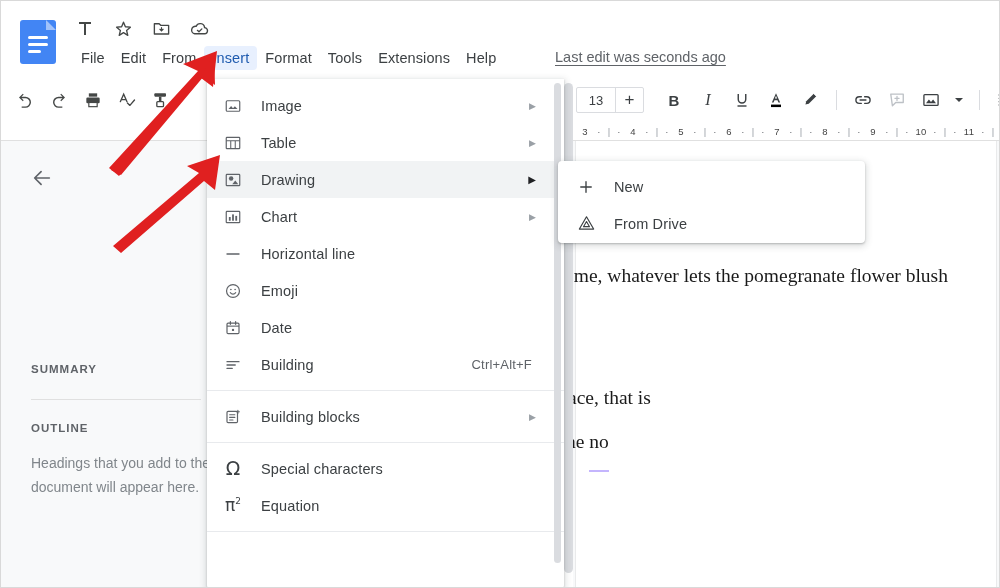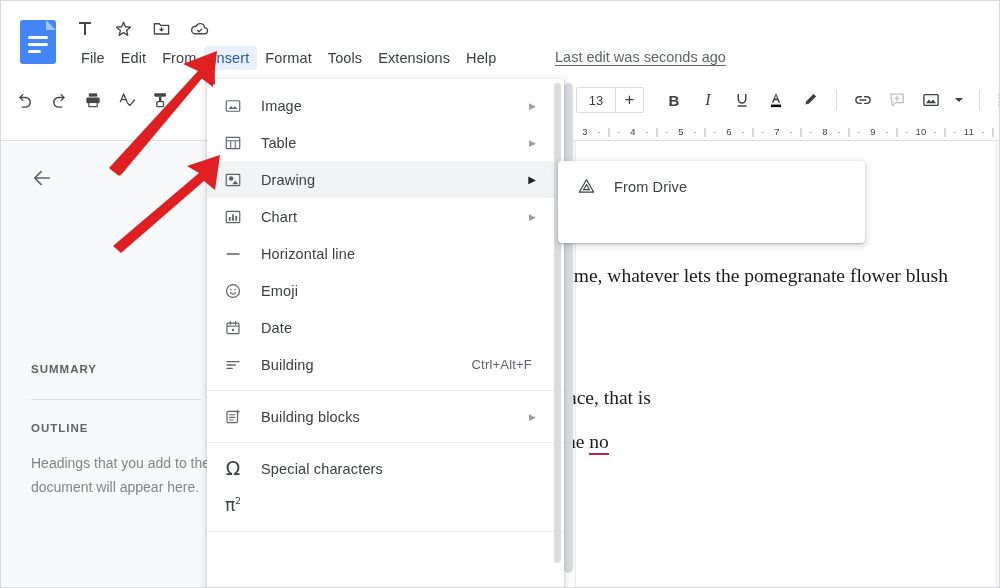--- a/index.html
+++ b/index.html
@@ -131,21 +131,21 @@
   }
   .doc-text {
     position:absolute; left:0; top:0; width:460px;
     font-family:"Liberation Serif", serif; font-size:19.5px;
     color:#1a1a1a; white-space:nowrap;
   }
   .line1 { position:absolute; left:-10px; top:80px; }
   .line2 { position:absolute; left:-12px; top:146px; }
   .line3 { position:absolute; left:-8px; top:268px; }
   .line4 { position:absolute; left:-10px; top:312px; }
-  .misspell { border-bottom:2px solid #be185d; padding-bottom:1px; }
+  .misspell { border-bottom:2px solid #c4b5fd; padding-bottom:18px; }
 
   
   .doc-scroll {
     position:absolute; left:563px; top:78px; width:9px; height:510px;
     background:#fff;
   }
   .doc-scroll-thumb {
     position:absolute; left:563px; top:82px; width:9px; height:490px;
     background:#dadce0; border-radius:5px;
   }
@@ -519,27 +519,36 @@
         <div class="mi">
           <span class="mi-icon">
             <span style="font-size:19px;font-family:'DejaVu Sans',sans-serif;color:#3c4043;line-height:1;">Ω</span>
           </span>
           <span class="mi-label">Special characters</span>
         </div>
         <div class="mi">
           <span class="mi-icon">
             <span style="font-size:17px;font-family:'DejaVu Sans',sans-serif;color:#3c4043;line-height:1;text-align:center;">π<sup style="font-size:9px">2</sup></span>
           </span>
+          <span class="mi-label">Equation</span>
         </div>
         <div class="mi-sep"></div>
       </div>
     <div class="menu-scroll-thumb"></div>
   </div>
 
   <div class="submenu">
+    <div class="smi">
+      <span class="smi-icon">
+        <svg width="18" height="18" viewBox="0 0 24 24">
+            <path d="M12 5v14M5 12h14" stroke="#3c4043" stroke-width="1.8" stroke-linecap="round"></path>
+          </svg>
+      </span>
+      <span class="smi-label">New</span>
+    </div>
     <div class="smi">
       <span class="smi-icon">
         <svg width="19" height="19" viewBox="0 0 24 24">
           <path d="M12 3.5L21 19H3z" fill="none" stroke="#3c4043" stroke-width="1.5" stroke-linejoin="round"></path>
           <path d="M12 9.5L15.8 16H8.2z" fill="none" stroke="#3c4043" stroke-width="1.4" stroke-linejoin="round"></path>
         </svg>
       </span>
       <span class="smi-label">From Drive</span>
     </div>
   </div>

